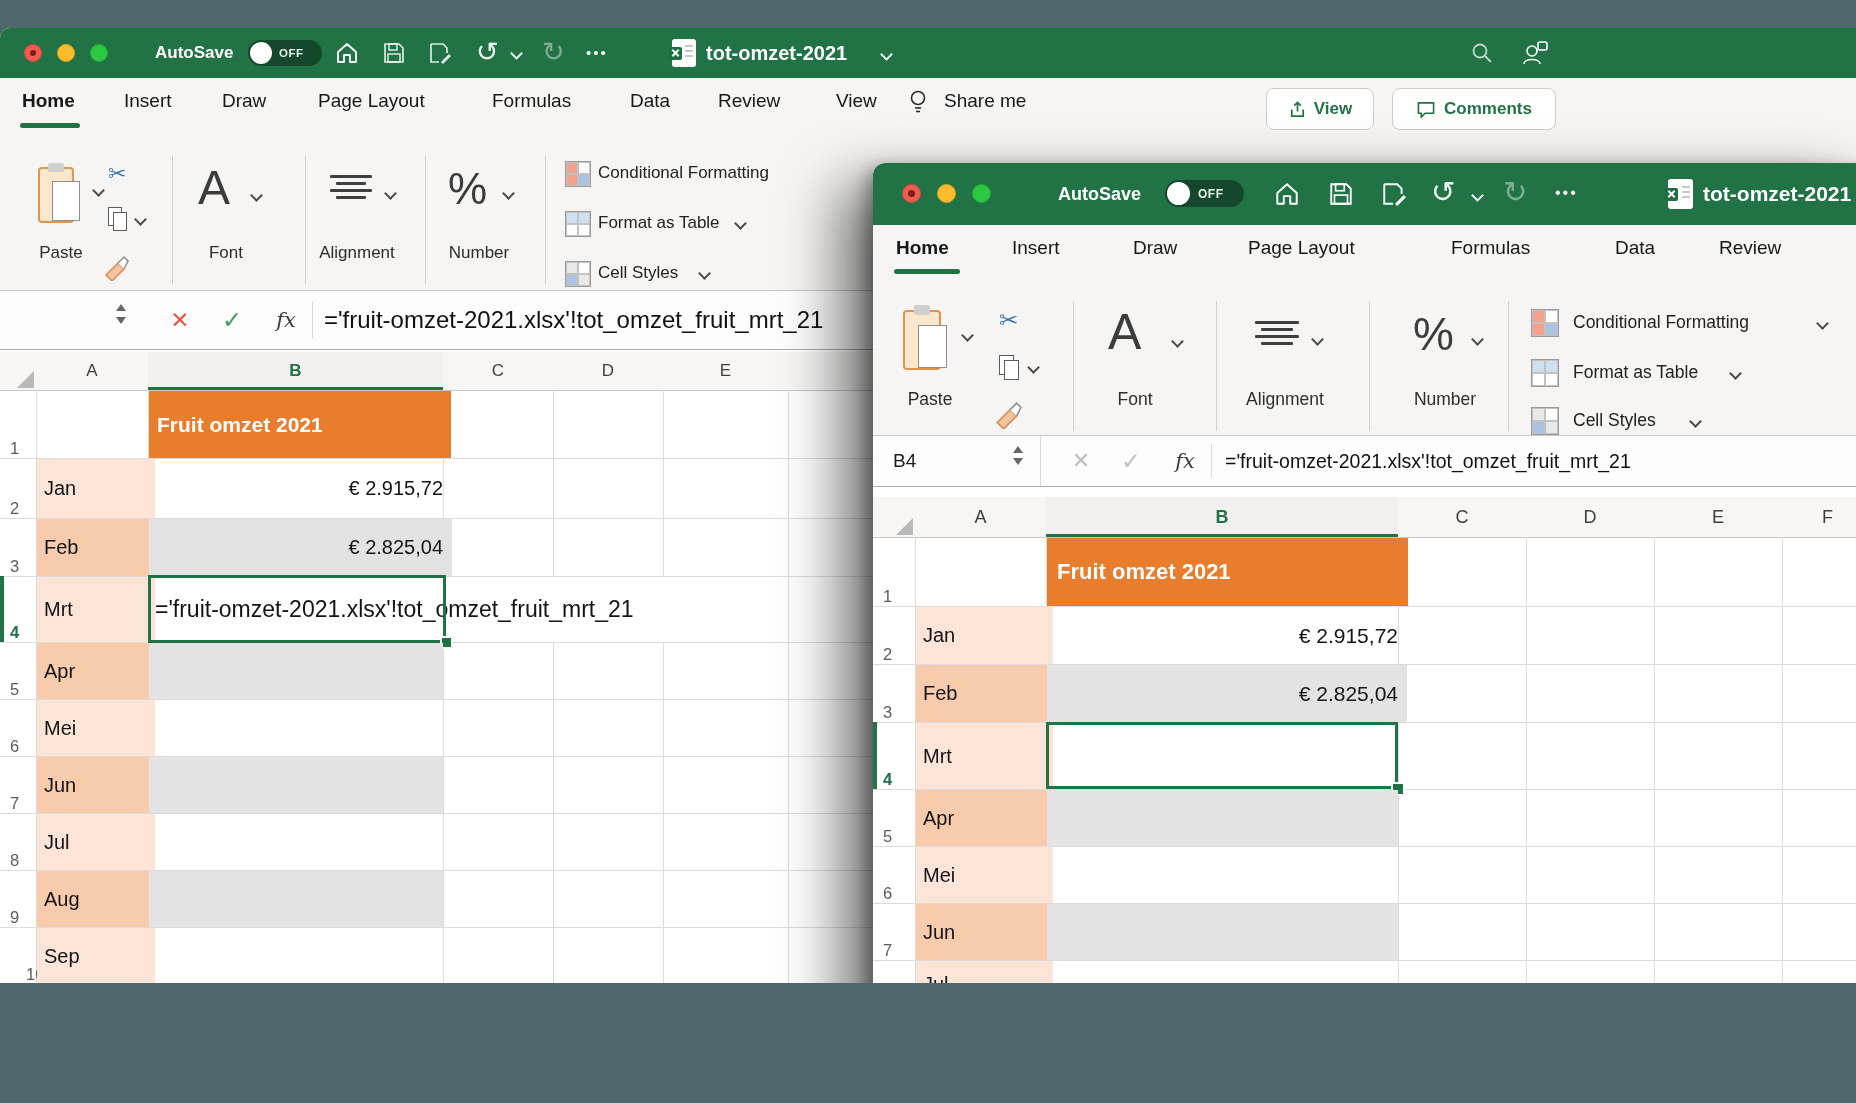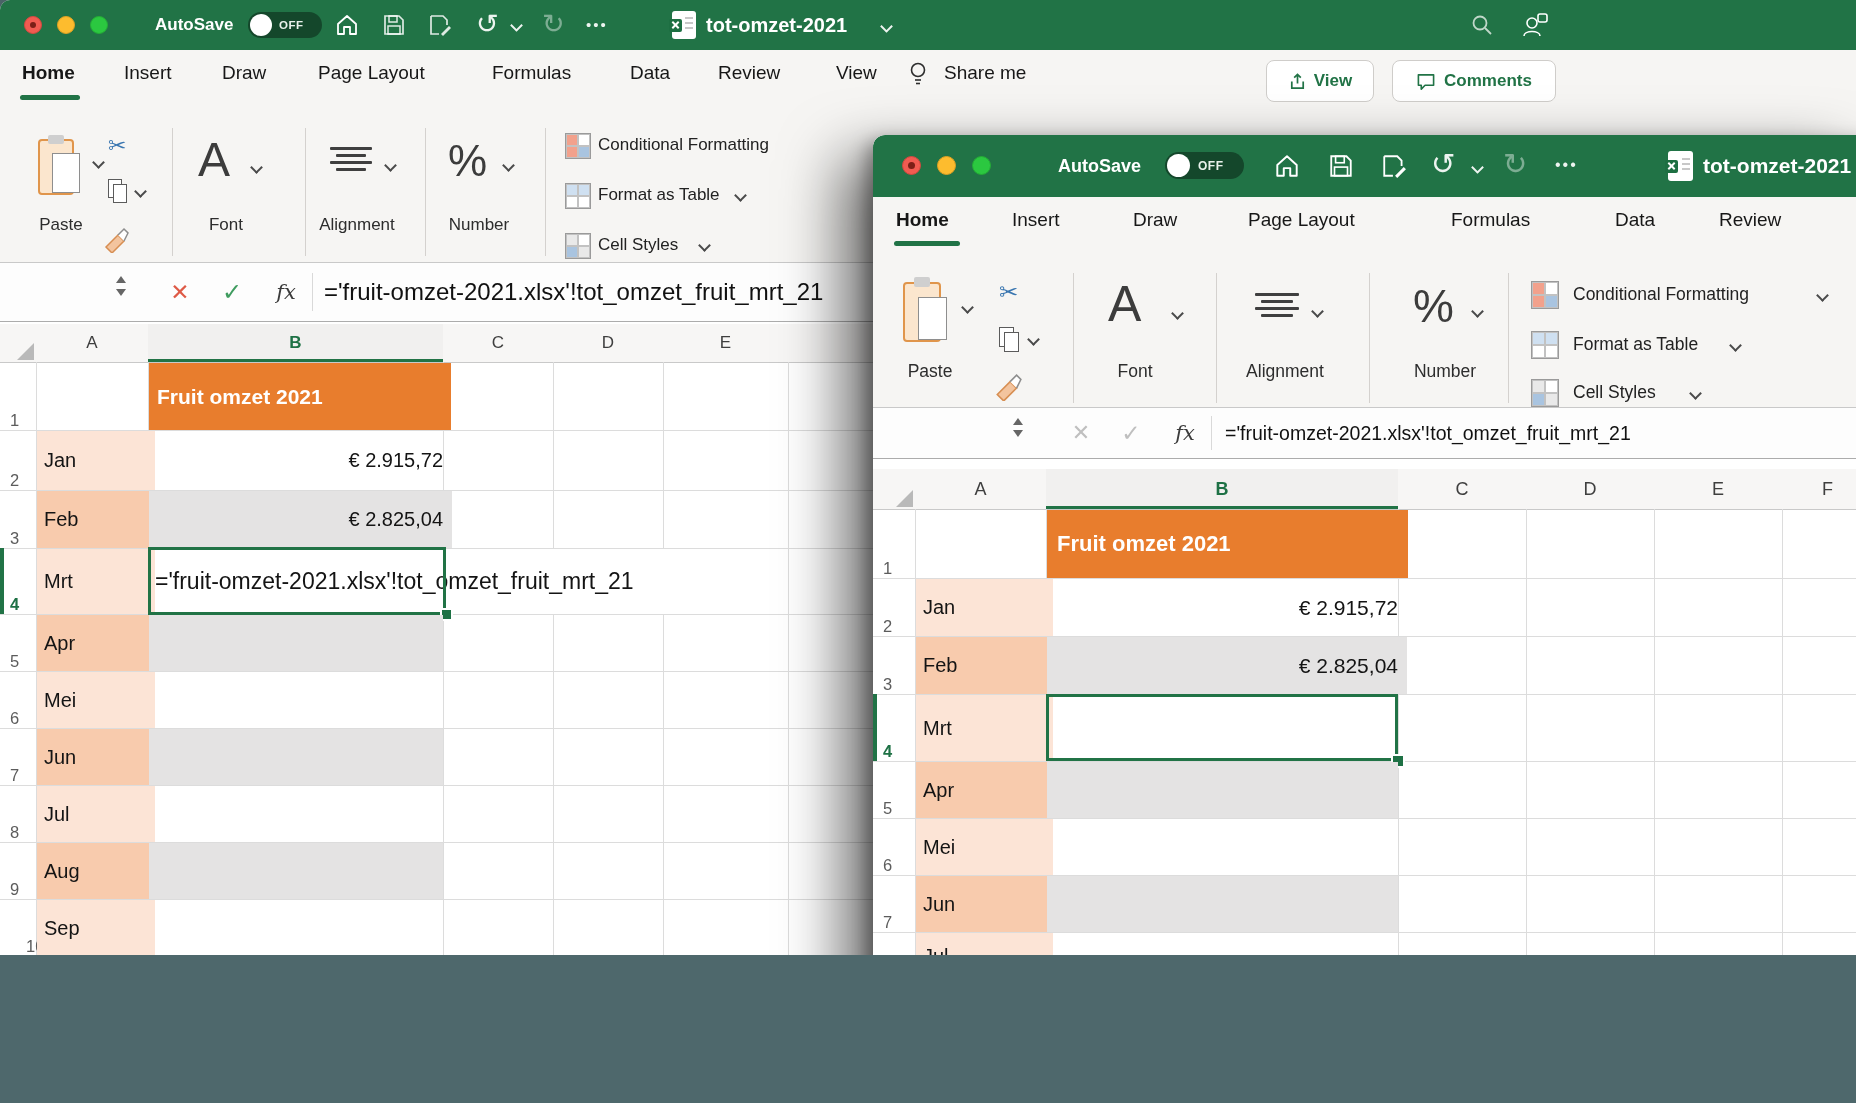--- a/index.html
+++ b/index.html
@@ -1,17 +1,17 @@
 <!DOCTYPE html>
 <html><head>
 <meta charset="utf-8">
 <style>
   html,body{margin:0;padding:0;background:#4E686C;}
   #canvas{position:relative;width:1856px;height:955px;overflow:hidden;
-          font-family:"Liberation Sans","DejaVu Sans",sans-serif;background:#4E686C;}
+          font-family:"Liberation Sans","DejaVu Sans",sans-serif;background:#4E686C;margin-top:28px;}
   .ab{position:absolute;}
   .flexc{display:flex;align-items:center;}
   .flexm{display:flex;align-items:center;justify-content:center;}
 
   
   .win-back{left:0;top:0;width:1856px;height:960px;background:#fff;
             border-top-left-radius:10px;box-shadow:0 26px 55px rgba(8,22,22,.5);}
   .win-front{left:873px;top:135px;width:1000px;height:968px;background:#F6F5F3;
              border-top-left-radius:12px;overflow:hidden;
              box-shadow:-32px 22px 60px rgba(0,0,0,.55),-6px 6px 18px rgba(0,0,0,.35);}
@@ -464,20 +464,21 @@
         <span style="background:#E9E9E9;"></span>
           <span style="background:#fff;"></span>
           <span style="background:#A9C4E0;"></span>
           <span style="background:#E9E9E9;"></span>
       </div>
       <div class="ab flexc rtext" style="left:700px;top:126px;height:30px;font-size:17.5px;">Cell Styles</div>
       <span class="ab chev" style="left:818px;top:138px;"></span>
     </div>
 
     <div class="ab fbar" style="left:0;top:272px;width:1000px;height:52px;box-sizing:border-box;">
+      <div class="ab namebox flexc" style="left:0;top:0;width:168px;height:50px;font-size:19px;color:#1d1d1d;padding-left:20px;box-sizing:border-box;">B4</div>
       <div class="ab" style="left:140px;top:10px;">
         <div class="tri-up"></div>
           <div style="height:5px;"></div>
           <div class="tri-dn"></div>
       </div>
       <div class="ab flexm" style="left:188px;top:0;width:40px;height:50px;font-size:22px;font-weight:bold;color:#BFBFBF;">✕</div>
       <div class="ab flexm" style="left:238px;top:0;width:40px;height:50px;font-size:23px;font-weight:bold;color:#BFBFBF;">✓</div>
       <div class="ab flexm fx" style="left:292px;top:0;width:40px;height:50px;">fx</div>
       <div class="ab" style="left:338px;top:8px;width:1px;height:34px;background:#D9D9D9;"></div>
       <div class="ab flexc" style="left:352px;top:0;height:50px;font-size:19.5px;color:#111;white-space:nowrap;">='fruit-omzet-2021.xlsx'!tot_omzet_fruit_mrt_21</div>

